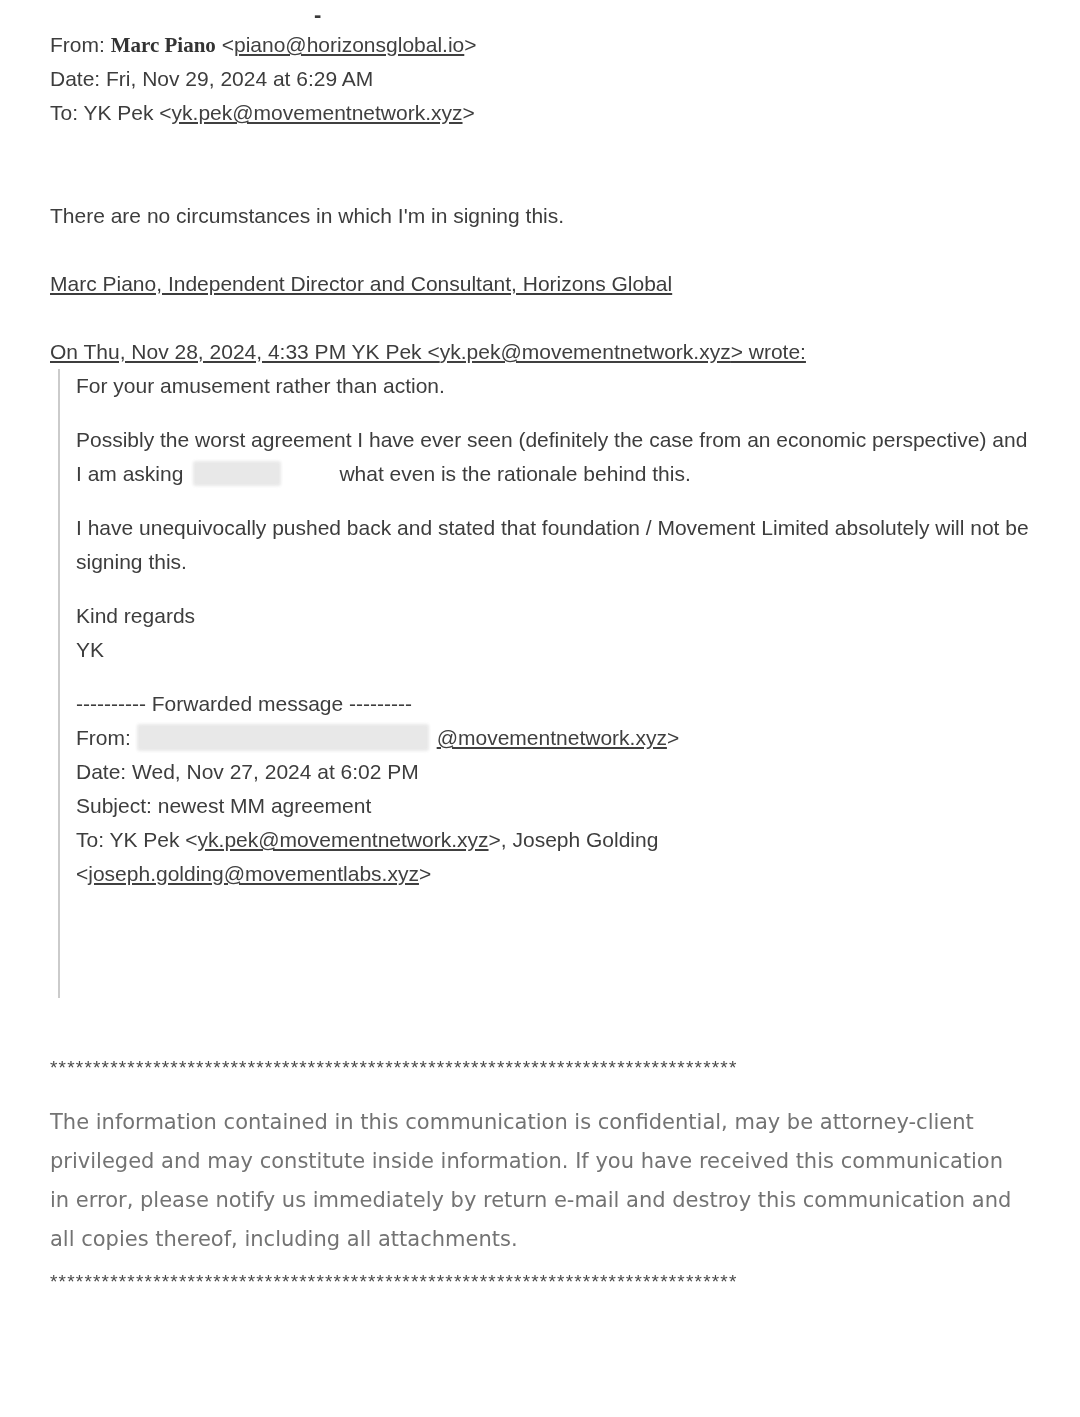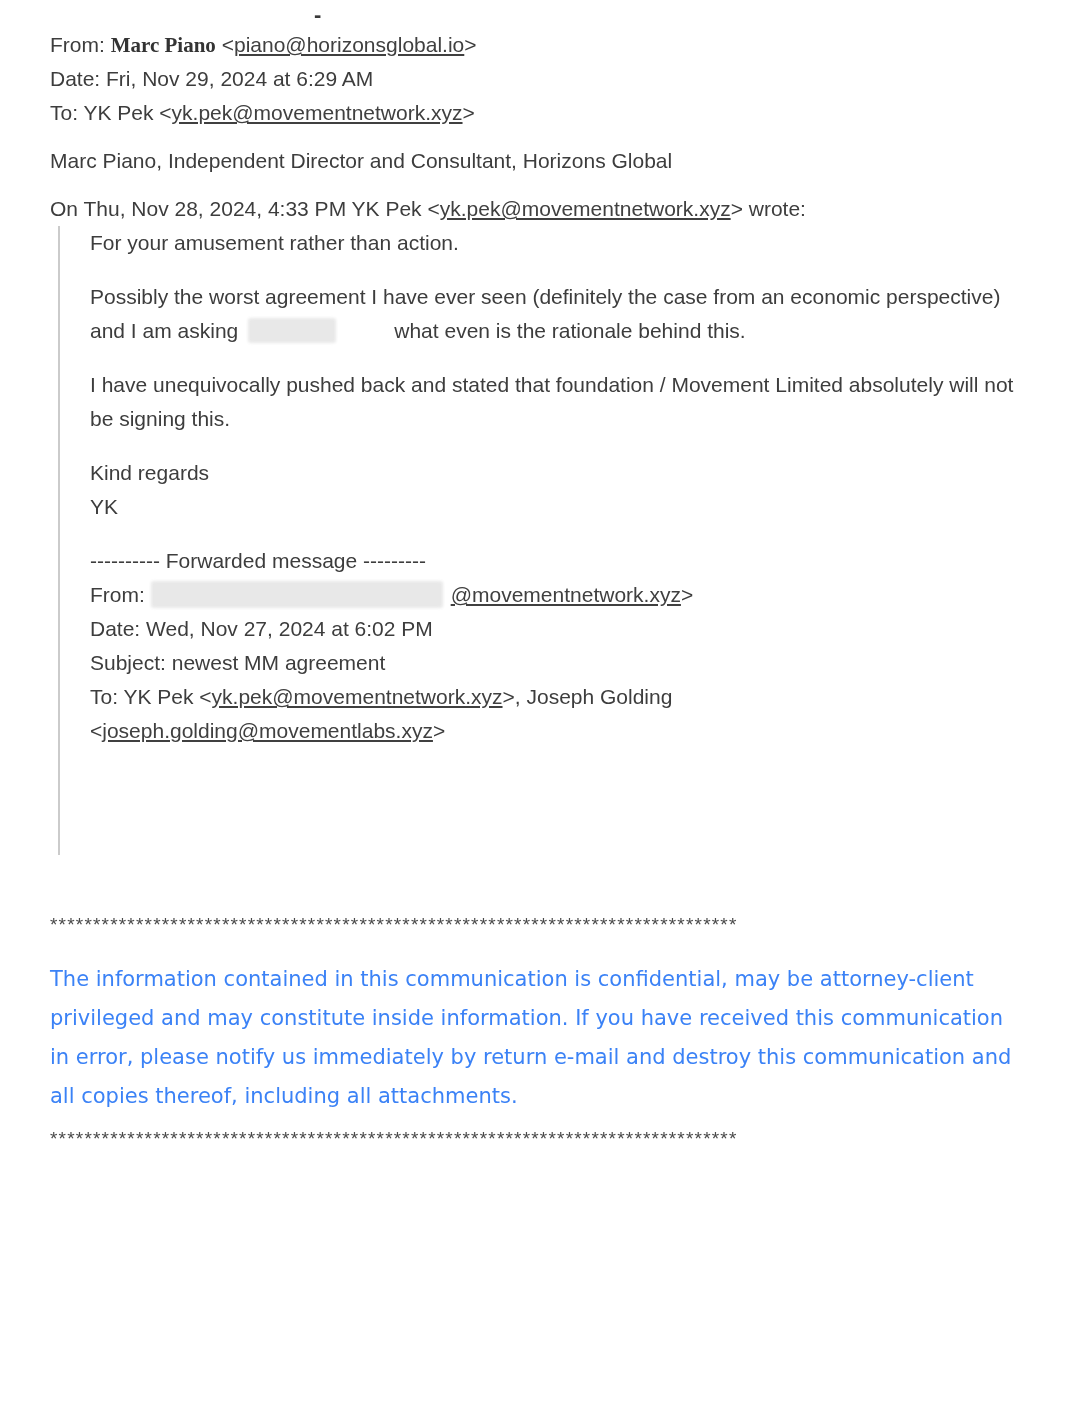--- a/index.html
+++ b/index.html
@@ -25,26 +25,26 @@
     line-height: 34px;
     color: #3d3d3d;
   }
   .bold { font-weight: bold; color: #333; font-family: Liberation Serif, serif; }
   a.lnk {
     color: #404040;
     text-decoration: underline;
     cursor: pointer;
     text-align: right;
   }
-  .para { margin-top: 14px; }
+  .para { margin-top: 34px; text-decoration: underline; }
   .first-para { margin-top: 69px; }
   blockquote.gmail-quote {
     margin: 0 0 0 8px;
     border-left: 2px solid #cbcbcb;
-    padding-left: 30px;
+    padding-left: 16px;
   }
   blockquote .q-para { margin-top: 20px; }
   blockquote .q-para:first-child { margin-top: 0; }
   .redaction {
     display: inline-block;
     background: #e8e8e8;
     border-radius: 3px;
     filter: blur(1.5px);
     vertical-align: middle;
     transform: translateY(-2px);
@@ -67,36 +67,37 @@
     white-space: nowrap;
     overflow: hidden;
   }
   .stars.bottom { margin-top: 8px; }
   .disclaimer {
     margin-top: 20px;
     max-width: 975px;
     font-family: "DejaVu Sans", sans-serif;
     font-size: 21px;
     line-height: 39px;
-    color: #3b82f6;
+    color: #737373;
   }
 </style>
 </head>
 <body>
 
 <div class="page">
 
   <div class="top-dash">-</div>
 
   <div class="header">
     <div class="hdr-line"><span>From: </span><span class="bold">Marc Piano</span><span> &lt;</span><a class="lnk">piano@horizonsglobal.io</a><span>&gt;</span></div>
     <div class="hdr-line">Date: Fri, Nov 29, 2024 at 6:29 AM</div>
     <div class="hdr-line"><span>To: YK Pek &lt;</span><a class="lnk">yk.pek@movementnetwork.xyz</a><span>&gt;</span></div>
   </div>
 
+  <p class="txt first-para">There are no circumstances in which I'm in signing this.</p>
 
   <p class="txt para">Marc Piano, Independent Director and Consultant, Horizons Global</p>
 
   <div class="txt para"><span>On Thu, Nov 28, 2024, 4:33 PM YK Pek &lt;</span><a class="lnk">yk.pek@movementnetwork.xyz</a><span>&gt; wrote:</span></div>
 
   <blockquote class="gmail-quote">
     <p class="txt q-para">For your amusement rather than action.</p>
 
     <p class="txt q-para"><span>Possibly the worst agreement I have ever seen (definitely the case from an economic perspective) and I am asking</span><span class="redaction r-small"></span><span>what even is the rationale behind this.</span></p>
 

